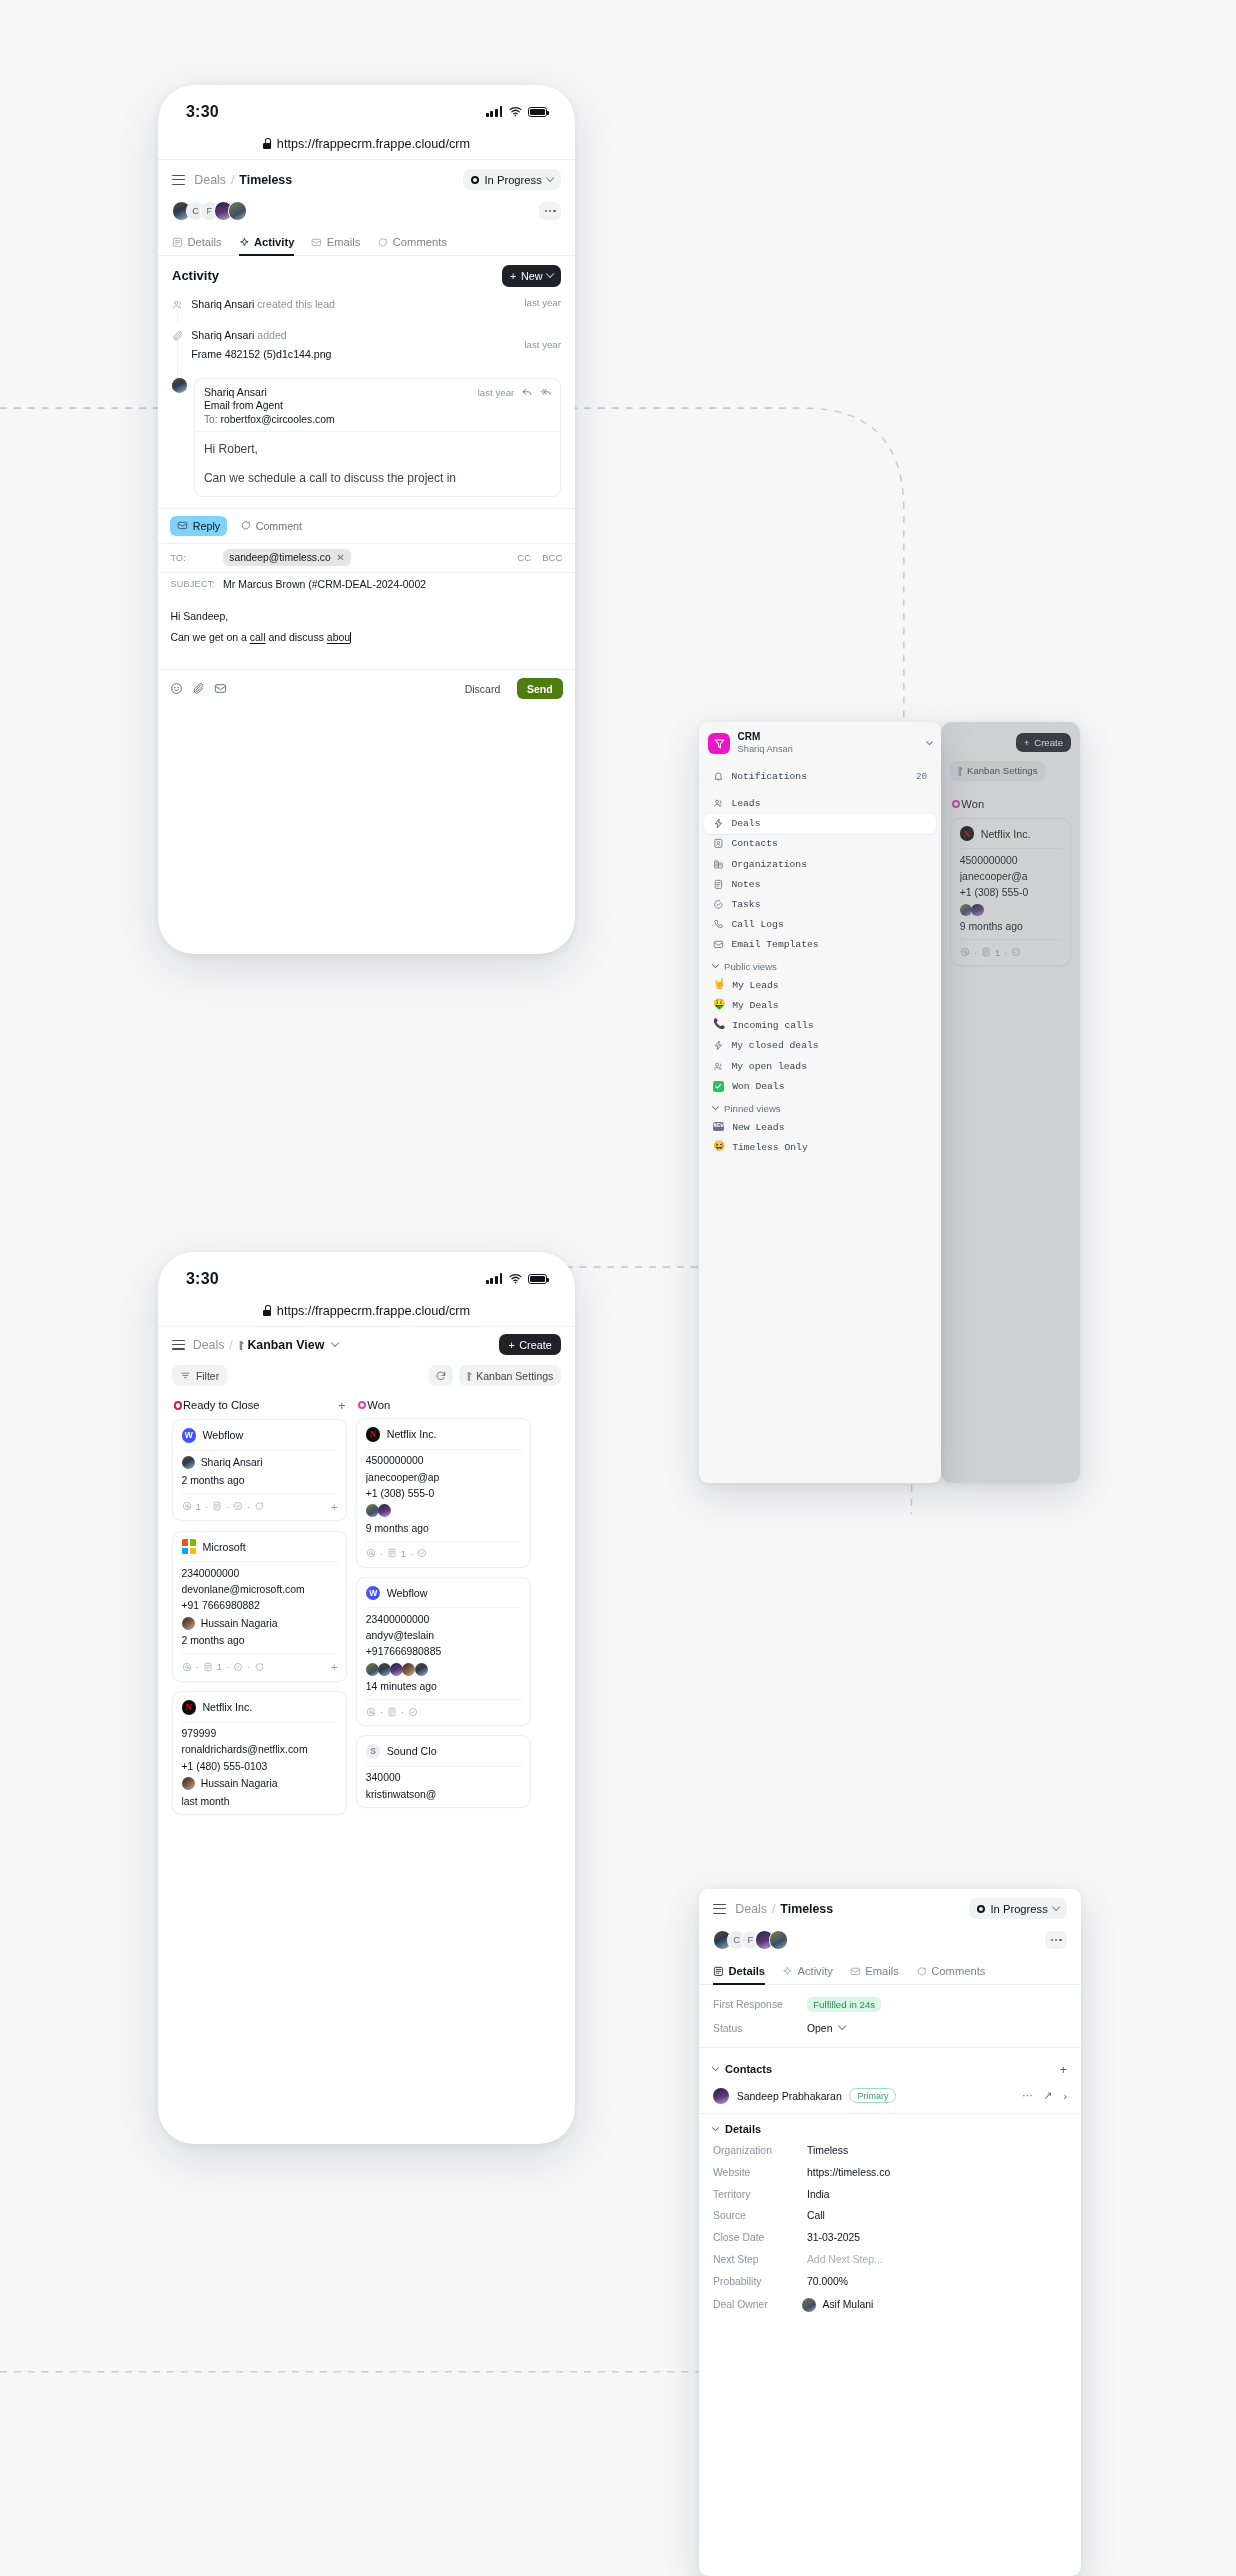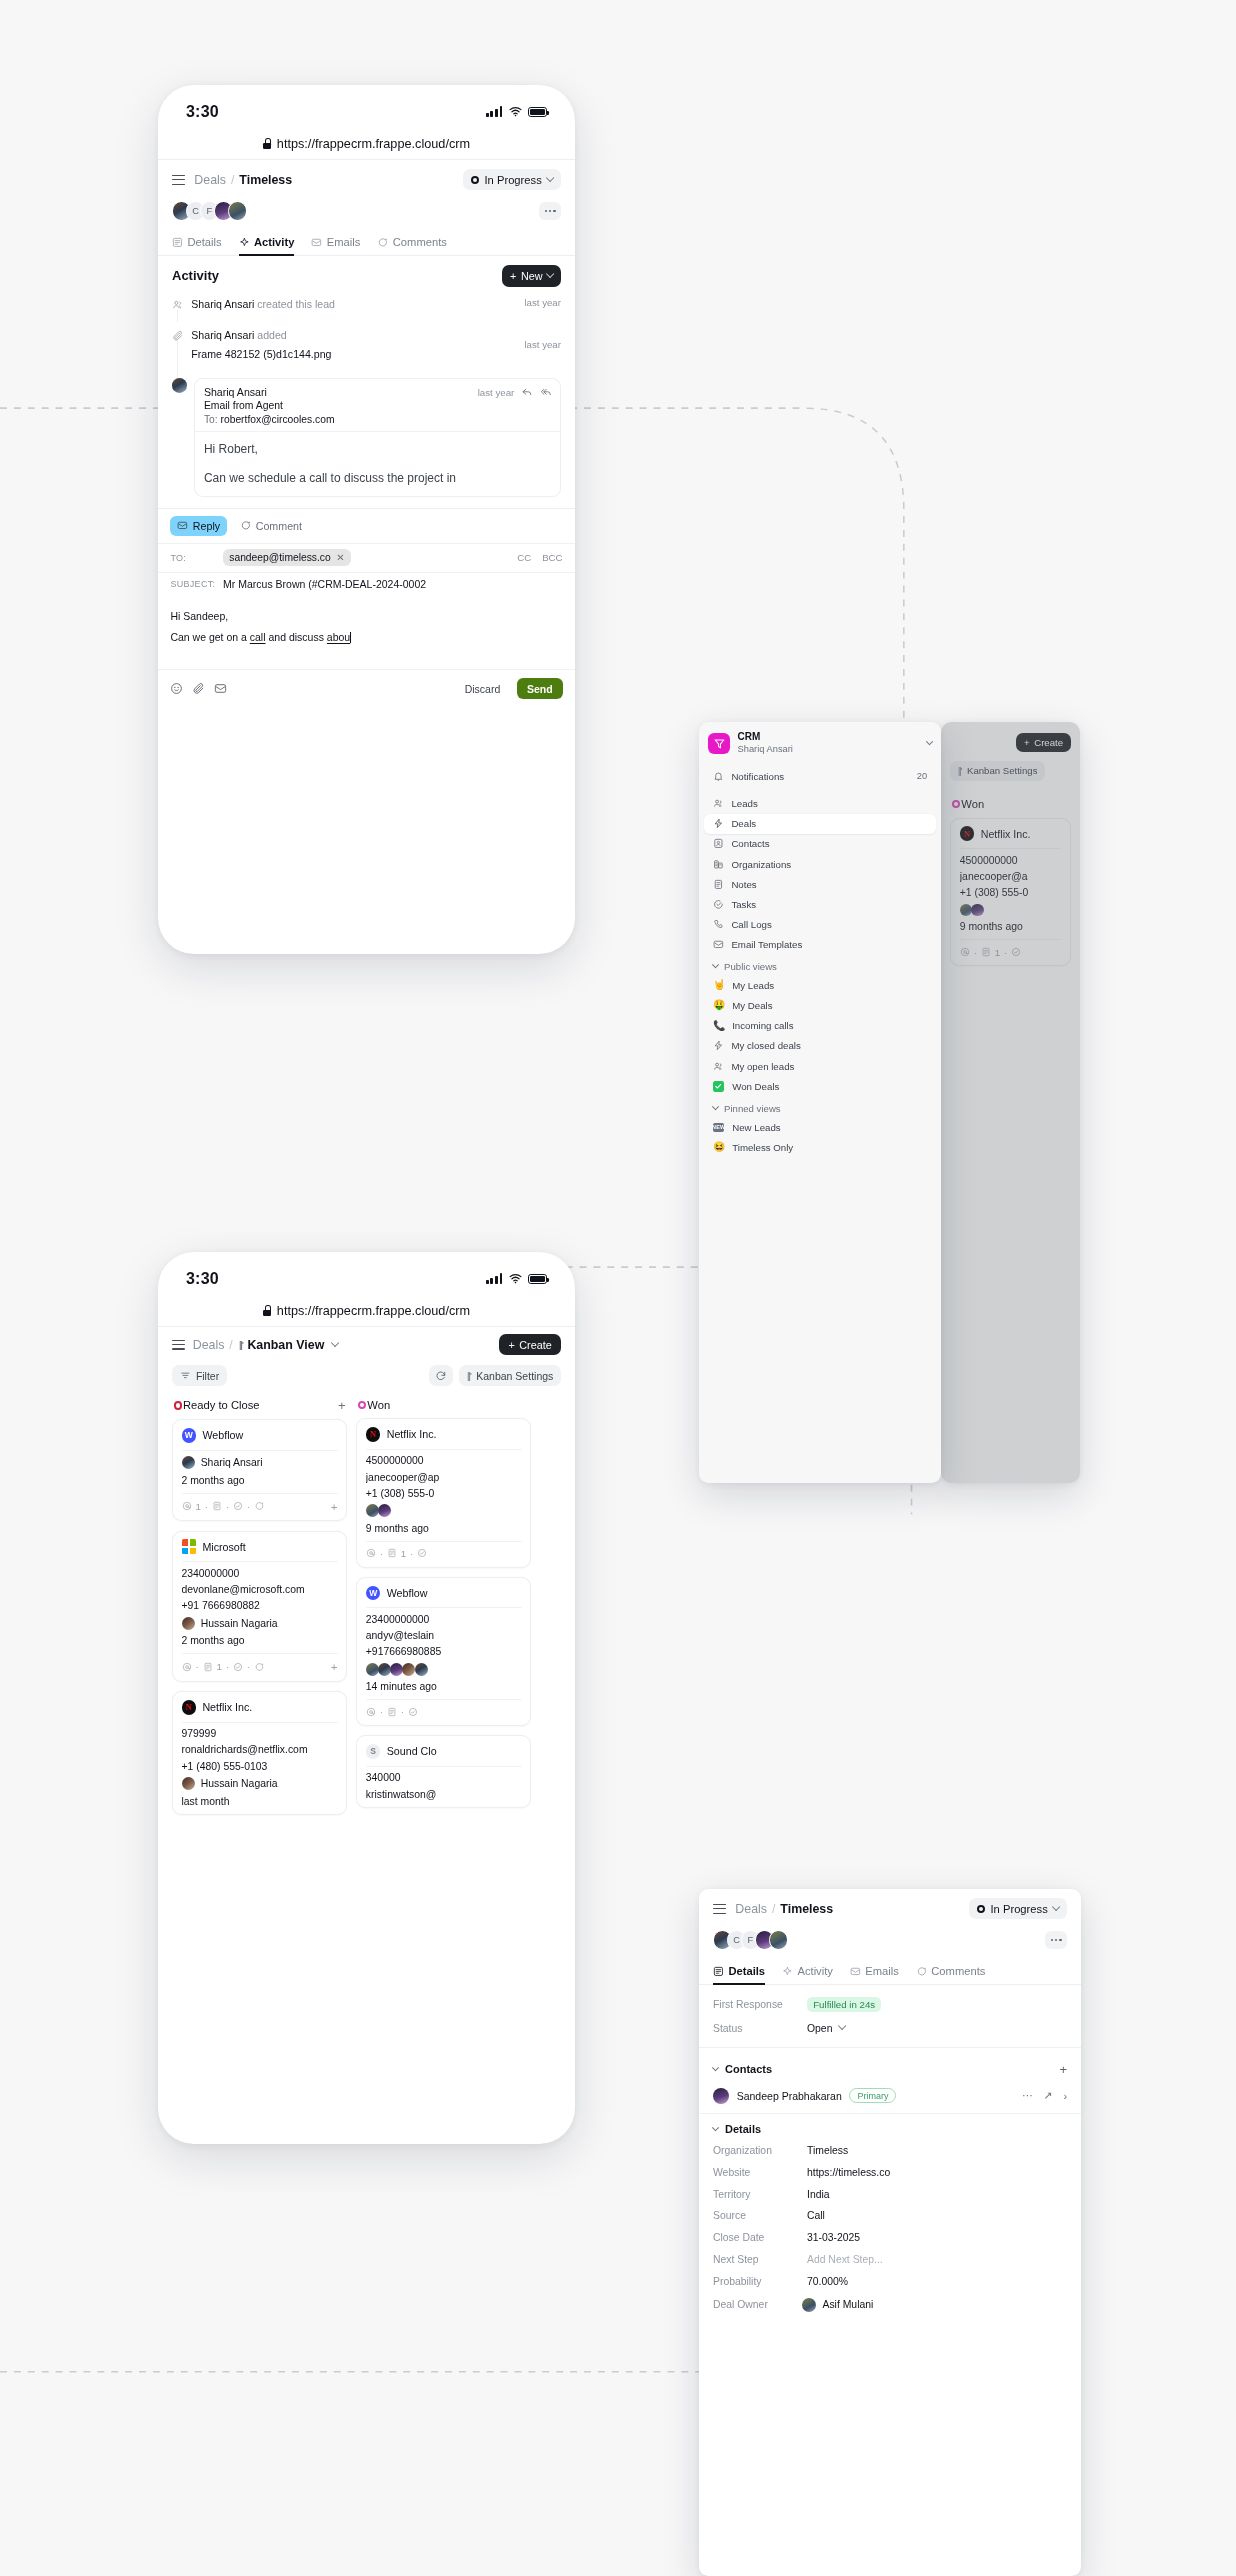--- a/index.html
+++ b/index.html
@@ -151,21 +151,21 @@
   
   .panel {
     position:absolute; background:#f7f7f8; border-radius:9.3px;
     box-shadow: 0 12.4px 39px rgba(16,24,40,.14), 0 1.5px 6.2px rgba(16,24,40,.06);
     overflow:hidden;
   }
   .sb-app { display:flex; align-items:center; gap:7.7px; padding: 9.3px 9.3px 7.7px; }
   .applogo { width: 21.6px; height:21.6px; border-radius:6.2px; background:#e818c8; display:flex; align-items:center; justify-content:center; flex:none;}
   .sb-appname { font-size:10px; font-weight:700; color:#10131a; line-height:1.25; }
   .sb-appuser { font-size:9.3px; color:#6b717a; line-height:1.25; }
-  .sb-item { display:flex; align-items:center; gap:7.7px; padding: 4.6px 9.3px; font-size:9.7px; color:#3d434b; margin: 0 4.6px; border-radius:6.2px; }
+  .sb-item { display:flex; gap:7.7px; padding: 4.6px 9.3px; font-size:9.7px; color:#3d434b; margin: 0 4.6px; border-radius:6.2px;font-family:Liberation Mono, monospace; }
   .sb-item .count { margin-left:auto; font-size:9.3px; color:#6b717a; }
   .sb-item.active { background:#fff; box-shadow:0 0.8px 1.5px rgba(16,24,40,.07); }
   .sb-gap { height: 7px; }
   .sb-group { display:flex; align-items:center; gap:6.2px; padding: 6.2px 9.3px 3.1px; font-size:9.6px; color:#6b717a; margin: 0 4.6px; }
   .sb-emoji { font-size:10px; width:11.6px; text-align:center; flex:none; line-height:1;}
   .sico { width:10.8px; height:10.8px; flex:none; display:block; }
   .chev-sm { width:5px; height:5px; border-right:1.2px solid #6b717a; border-bottom:1.2px solid #6b717a; transform: rotate(45deg) translate(-1.2px,-1.2px); flex:none;}
   .sb-badge { width:11.6px; height:9.3px; border-radius:1.9px; background:#6b7280; color:#fff; font-size:5.4px; font-weight:700; display:flex; align-items:center; justify-content:center; flex:none; letter-spacing:0.2px;}
   .sb-check { width:11.6px; height:11.6px; border-radius:2.3px; background:#22c55e; display:flex; align-items:center; justify-content:center; flex:none;}
 

